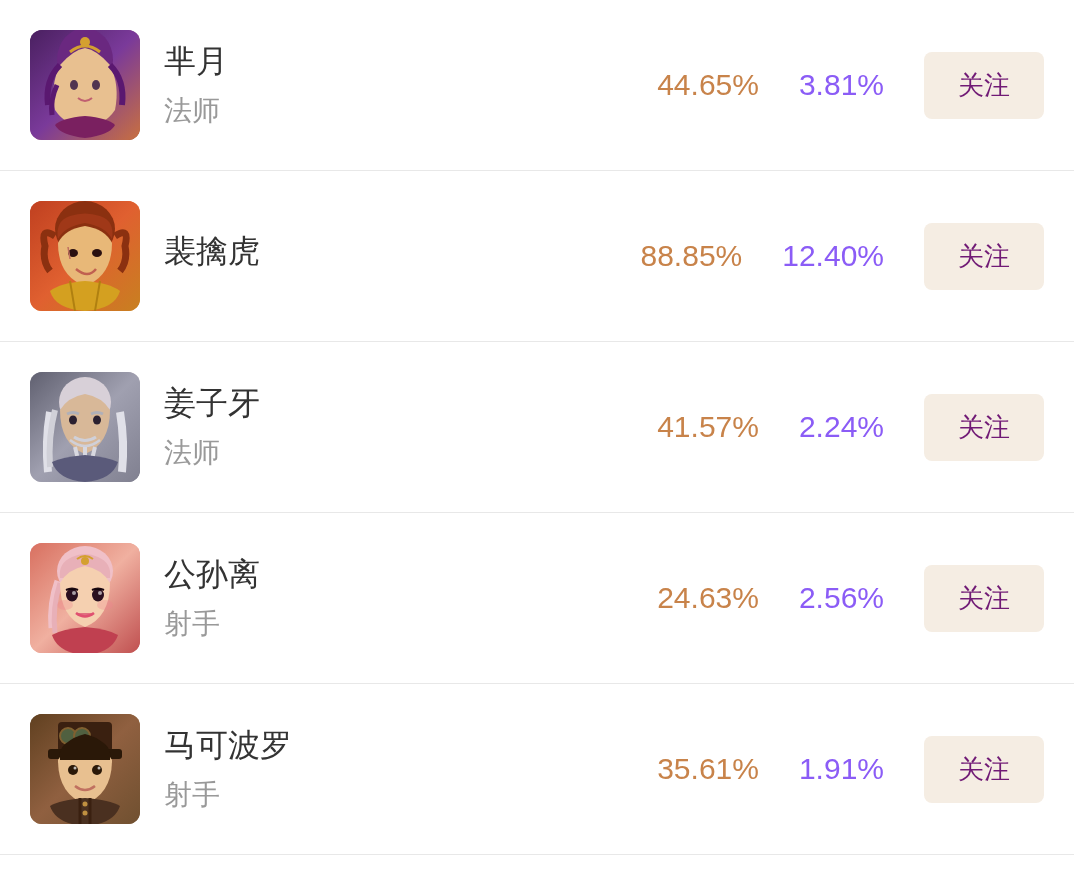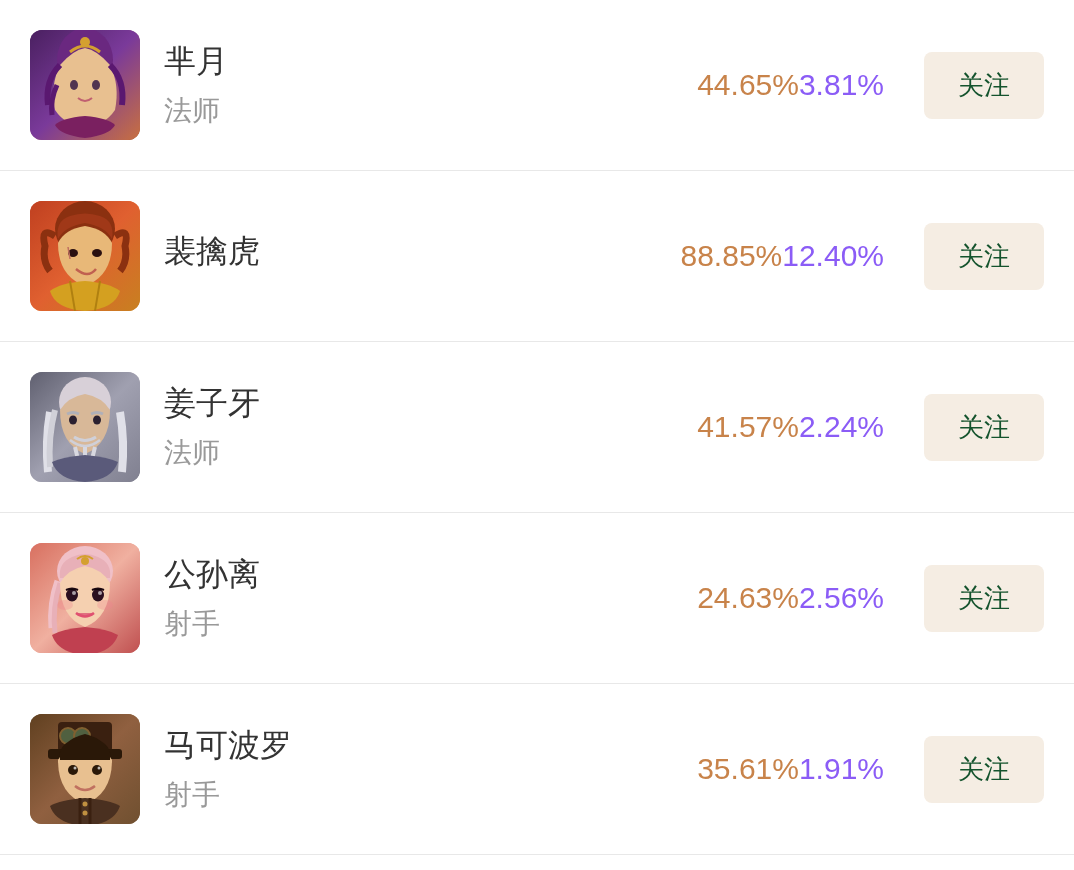--- a/index.html
+++ b/index.html
@@ -86,39 +86,40 @@
     }
 
     .hero-class {
       font-size: 28px;
       color: #999999;
     }
 
     .hero-stats {
       display: flex;
       align-items: flex-end;
+      gap: 40px;
       margin-right: 40px;
     }
 
     .stat-value {
       font-size: 30px;
       font-weight: 500;
     }
 
     .stat-primary {
       color: #c8834a;
     }
 
     .stat-secondary {
       color: #8b5cf6;
     }
 
     .follow-btn {
       background-color: #f5ede3;
-      color: #14532d;
+      color: #701a75;
       border: none;
       border-radius: 8px;
       padding: 16px 32px;
       font-size: 26px;
       cursor: pointer;
       white-space: nowrap;
       min-width: 120px;
       text-align: center;
     }
   </style>

